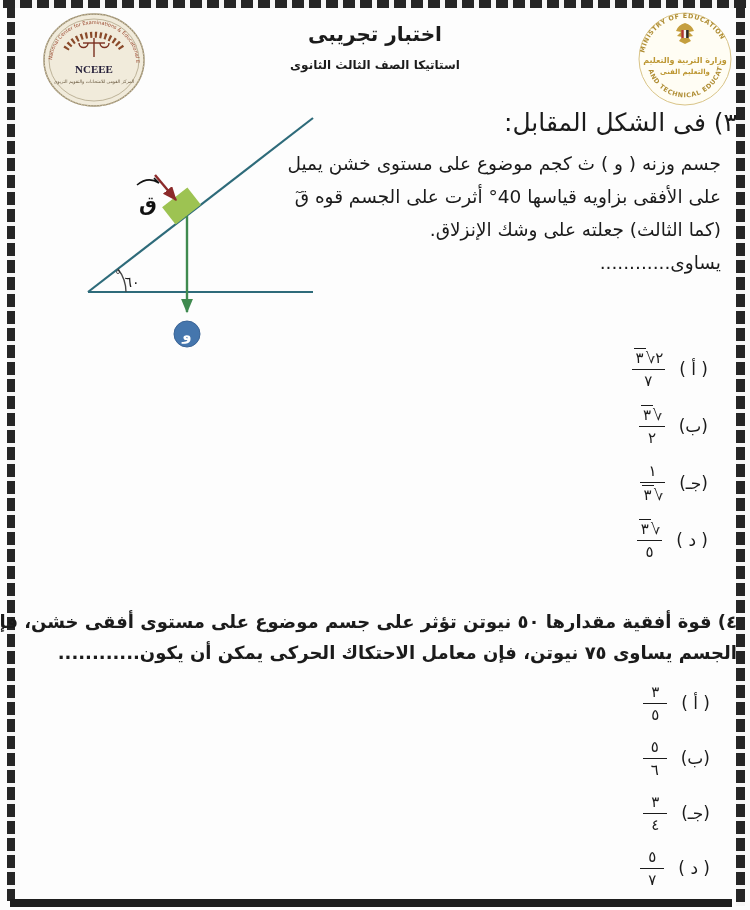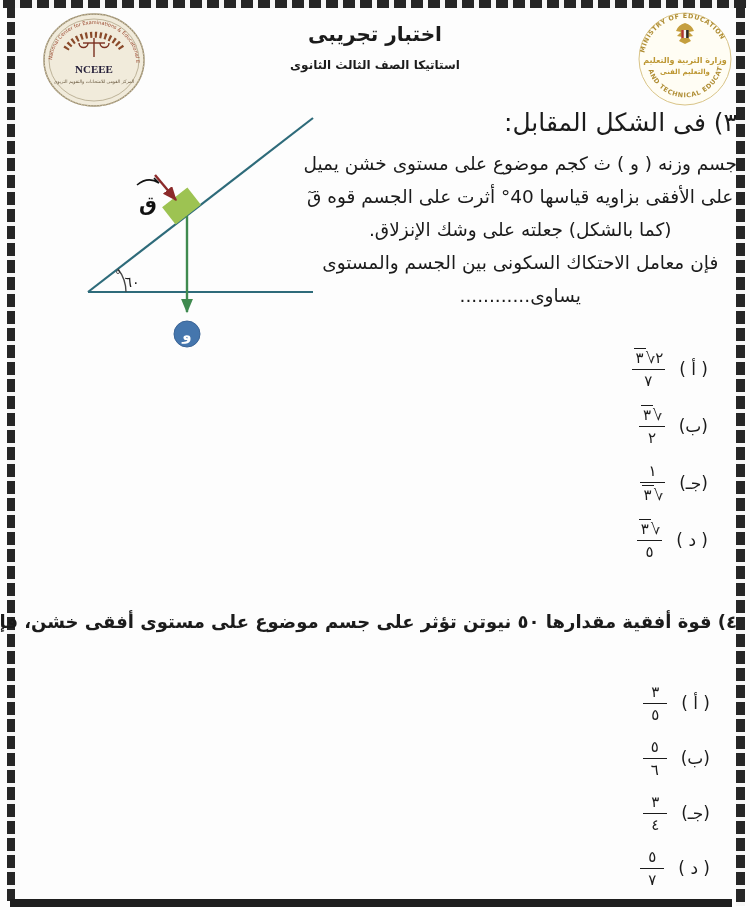--- a/index.html
+++ b/index.html
@@ -20,21 +20,21 @@
 
   .title{position:absolute;top:22px;left:160px;right:160px;text-align:center;font-weight:bold;direction:rtl;}
   .title .t1{font-size:20px;margin-bottom:12px;}
   .title .t2{font-size:12px;}
 
   .logo{position:absolute;}
   #nceee-logo{left:42px;top:12px;width:104px;height:96px;}
   #ministry-logo{left:630px;top:10px;width:110px;height:98px;}
 
   .q3-heading{position:absolute;top:108px;right:13px;direction:rtl;font-size:25px;white-space:nowrap;}
-  .q3-body{position:absolute;top:147px;right:13px;direction:rtl;text-align:center;
+  .q3-body{position:absolute;top:147px;right:29px;direction:rtl;text-align:right;
     font-size:18.5px;line-height:33px;}
   .q3-body .bline{white-space:nowrap;}
 
   .q4-block{position:absolute;top:606px;right:13px;left:16px;direction:rtl;text-align:right;
     font-weight:bold;font-size:18px;line-height:31px;}
   .q4-block .bline{white-space:nowrap;}
 
   .choices{position:absolute;direction:rtl;}
   #q3-choices{top:346px;right:42px;}
   #q4-choices{top:682px;right:40px;}
@@ -99,22 +99,21 @@
 
 <div class="title">
   <div class="t1">اختبار تجريبى</div>
   <div class="t2">استاتيكا الصف الثالث الثانوى</div>
 </div>
 
 <div class="q3-heading">٣) فى الشكل المقابل:</div>
 <div class="q3-body">
   <div class="bline">جسم وزنه ( و ) ث كجم موضوع على مستوى خشن يميل</div>
   <div class="bline">على الأفقى بزاويه قياسها 40°  أثرت على الجسم قوه قٓ</div>
-  <div class="bline">(كما بالشكل) جعلته على وشك الإنزلاق.</div>
-  <div class="bline">فإن معامل الاحتكاك السكونى بين الجسم والمستوى</div>
+  <div class="bline">(كما الثالث) جعلته على وشك الإنزلاق.</div>
   <div class="bline">يساوى............</div>
 </div>
 
 <svg id="diagram" viewBox="0 0 290 250">
   <defs>
     <marker id="ah-green" markerWidth="7" markerHeight="6" refX="5.5" refY="2.5" orient="auto" markerUnits="strokeWidth">
       <path d="M0 0 L6 2.5 L0 5 Z" fill="#3f8a4f"></path>
     </marker>
     <marker id="ah-red" markerWidth="7" markerHeight="6" refX="5.5" refY="2.5" orient="auto" markerUnits="strokeWidth">
       <path d="M0 0 L6 2.5 L0 5 Z" fill="#8b2a2a"></path>
@@ -185,20 +184,21 @@
         <span class="fbar"></span>
         <span class="fpart denominator">
           <span>٥</span>
         </span>
       </span>
     </div>
   </div>
 
 <div class="q4-block">
   <div class="bline">٤) قوة أفقية مقدارها ٥٠ نيوتن تؤثر على جسم موضوع على مستوى أفقى خشن، فإذا كان وزن</div>
+  <div class="bline">الجسم يساوى ٧٥ نيوتن، فإن معامل الاحتكاك الحركى يمكن أن يكون............</div>
 </div>
 <div id="q4-choices" class="choices">
     <div class="choice">
       <span class="ckey">( أ )</span>
       <span class="frac">
         <span class="fpart numerator">
           <span>٣</span>
         </span>
         <span class="fbar"></span>
         <span class="fpart denominator">

